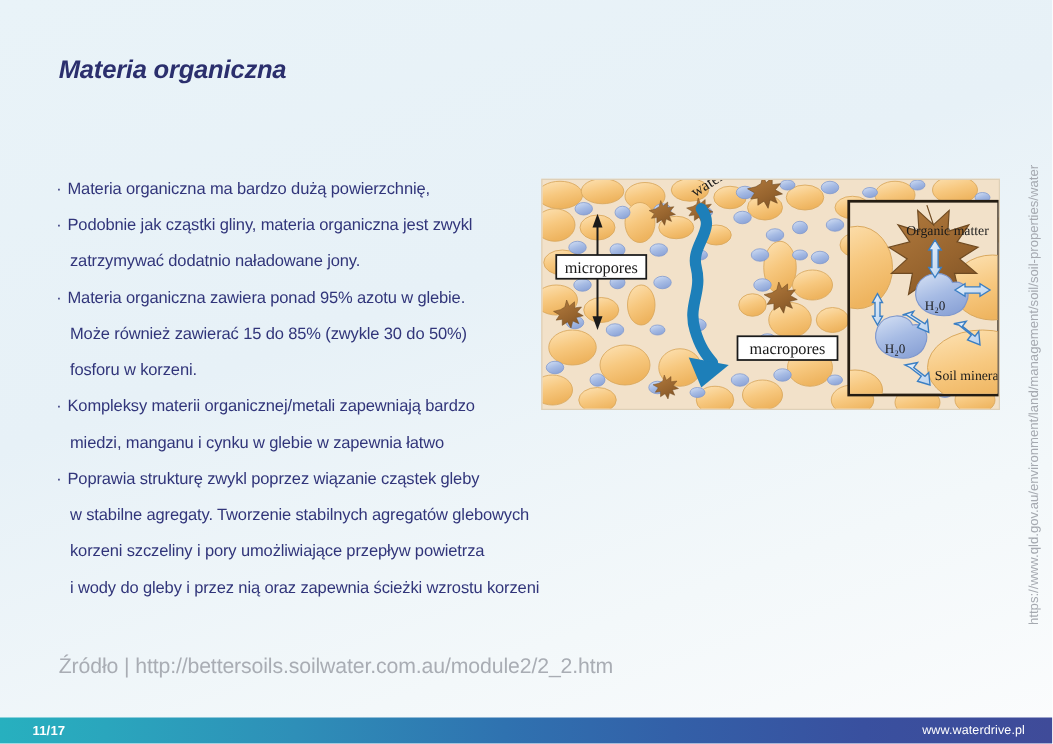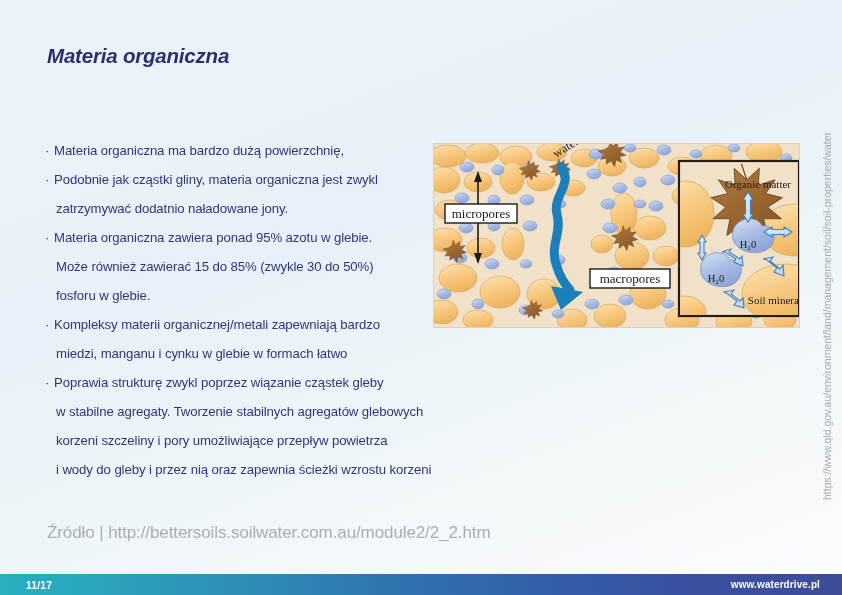--- a/index.html
+++ b/index.html
@@ -130,21 +130,21 @@
   .footer-left {
     color: #ffffff;
     font-size: 10.5px;
     font-weight: bold;
     padding-left: 26px;
     letter-spacing: 0.1px;
   }
   .footer-right {
     color: #ffffff;
     font-size: 10px;
-    font-weight: bold;
+    font-weight: normal;
     padding-right: 22px;
     letter-spacing: 0.1px;
     text-align: center;
   }
 </style>
 </head>
 <body>
 
 <div class="slide">
 
@@ -154,25 +154,25 @@
       <div class="bullet-block">
         <div class="line first"><span class="dot">·</span><span>Materia organiczna ma bardzo dużą powierzchnię,</span></div>
       </div>
       <div class="bullet-block">
         <div class="line first"><span class="dot">·</span><span>Podobnie jak cząstki gliny, materia organiczna jest zwykl</span></div>
         <div class="line cont"><span>zatrzymywać dodatnio naładowane jony.</span></div>
       </div>
       <div class="bullet-block">
         <div class="line first"><span class="dot">·</span><span>Materia organiczna zawiera ponad 95% azotu w glebie.</span></div>
         <div class="line cont"><span>Może również zawierać 15 do 85% (zwykle 30 do 50%)</span></div>
-        <div class="line cont"><span>fosforu w glebie.</span></div>
+        <div class="line cont"><span>fosforu w korzeni.</span></div>
       </div>
       <div class="bullet-block">
         <div class="line first"><span class="dot">·</span><span>Kompleksy materii organicznej/metali zapewniają bardzo</span></div>
-        <div class="line cont"><span>miedzi, manganu i cynku w glebie w formach łatwo</span></div>
+        <div class="line cont"><span>miedzi, manganu i cynku w glebie w zapewnia łatwo</span></div>
       </div>
       <div class="bullet-block">
         <div class="line first"><span class="dot">·</span><span>Poprawia strukturę zwykl poprzez wiązanie cząstek gleby</span></div>
         <div class="line cont"><span>w stabilne agregaty. Tworzenie stabilnych agregatów glebowych</span></div>
         <div class="line cont"><span>korzeni szczeliny i pory umożliwiające przepływ powietrza</span></div>
         <div class="line cont"><span>i wody do gleby i przez nią oraz zapewnia ścieżki wzrostu korzeni</span></div>
       </div>
     </div>
 
   <div class="source">Źródło | http://bettersoils.soilwater.com.au/module2/2_2.htm</div>

